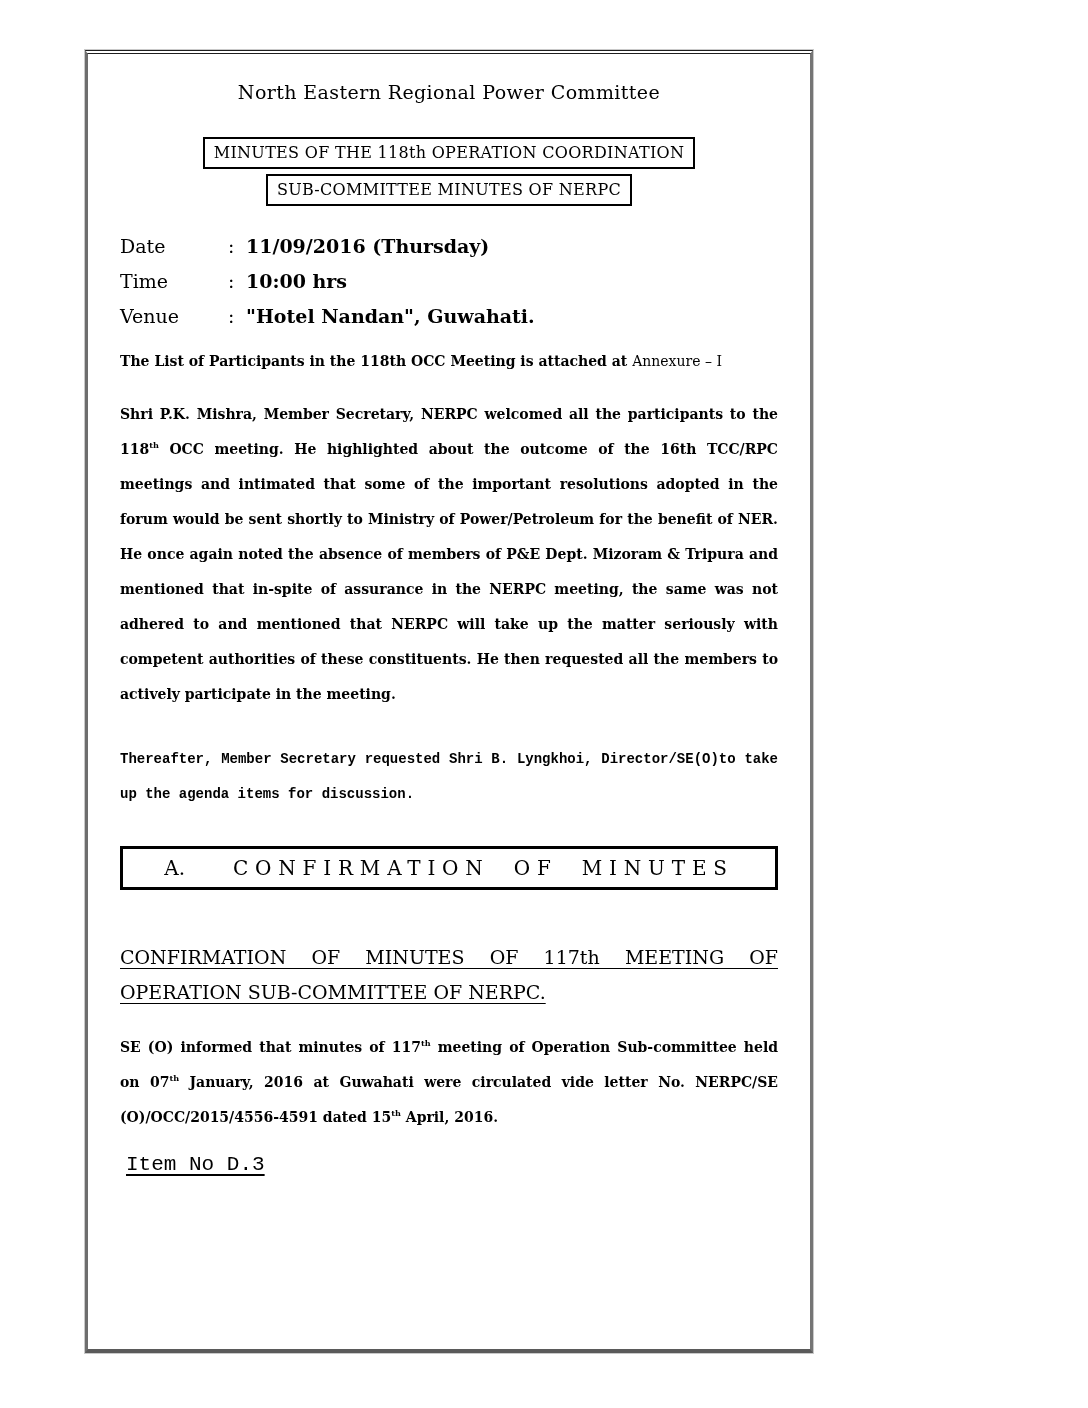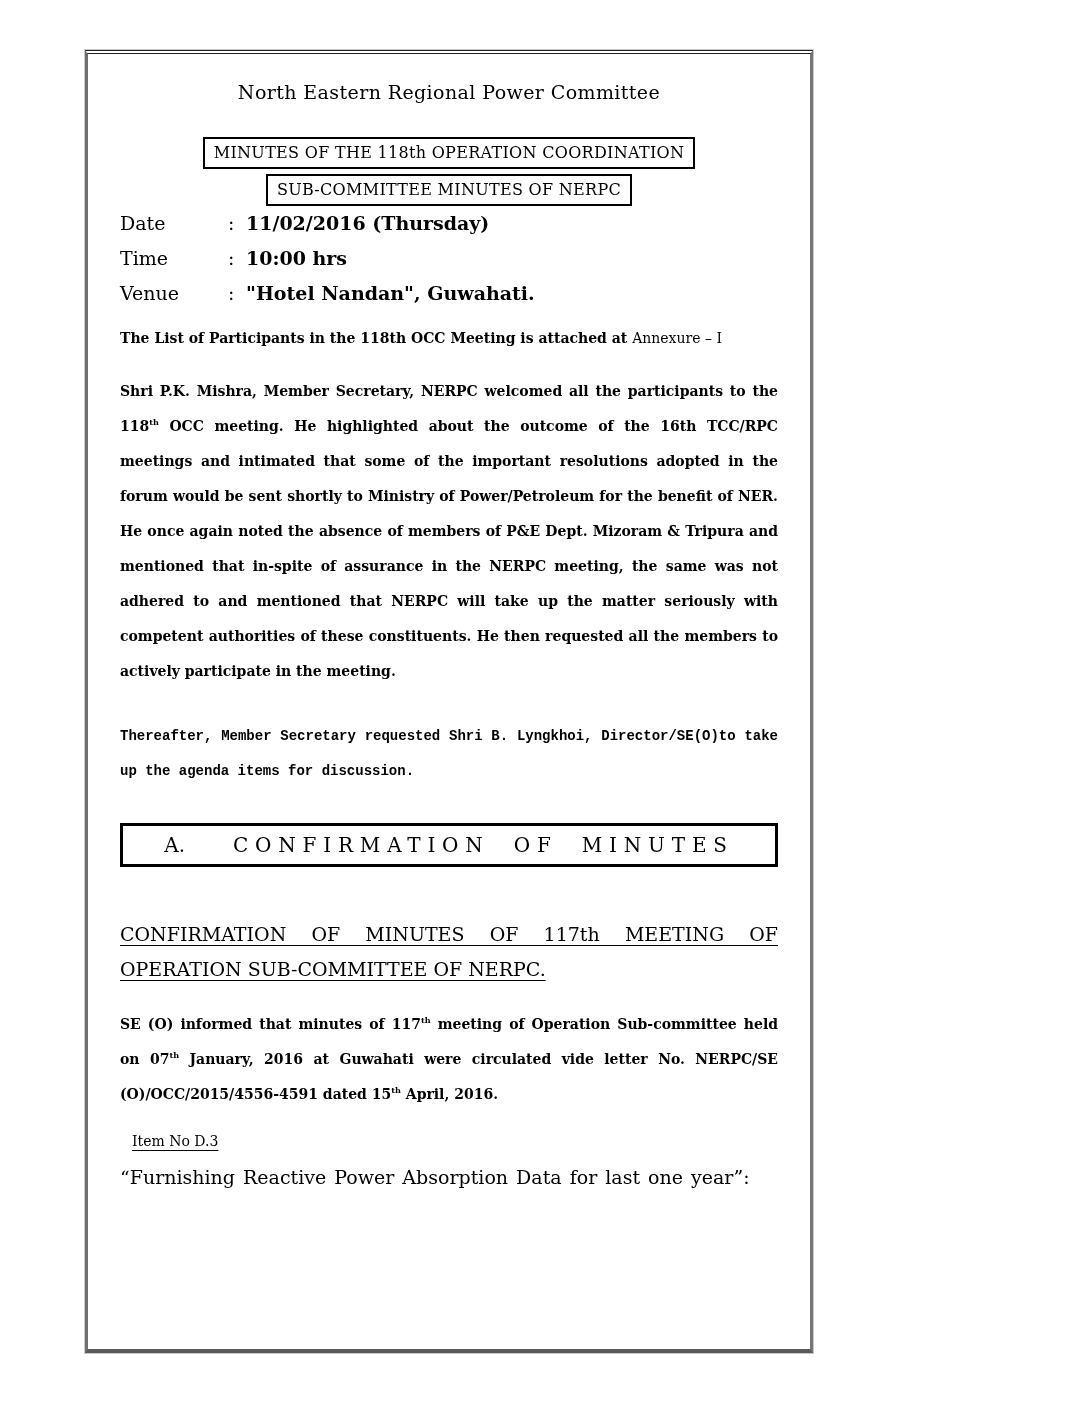--- a/index.html
+++ b/index.html
@@ -47,21 +47,21 @@
     row-gap: 5px;
   }
   .title-box {
     border: 2px solid #000;
     padding: 1px 9px 2px 9px;
     font-size: 16px;
     line-height: 25px;
     letter-spacing: 0.3px;
     white-space: nowrap;
   }
-  .meta { margin-top: 0; }
+  .meta { margin-top: 23px; }
   .meta-row {
     display: flex;
     font-size: 19px;
     line-height: 35px;
   }
   .meta-label { width: 108px; }
   .meta-colon { width: 18px; }
   .meta-value { font-weight: bold; }
   .para {
     margin: 0;
@@ -97,23 +97,24 @@
     margin: 50px 0 0 0;
     font-size: 19px;
     line-height: 35px;
     text-align: justify;
     text-decoration: underline;
     text-underline-offset: 4px;
   }
   .p-se   { margin-top: 20px; }
   .p-otpc { margin-top: 34px; }
   .item-heading {
-    margin: 12px 0 0 12px;
-    font-size: 14px;
+    margin: 12px 0 0 6px;
+    font-size: 21px;
     line-height: 35px;
+    font-family: Liberation Mono, monospace;
   }
   .item-heading span {
     text-decoration: underline;
     text-underline-offset: 4px;
   }
   .furnishing {
     margin: 0;
     font-size: 19px;
     line-height: 36px;
     word-spacing: 2px;
@@ -133,21 +134,21 @@
       </div>
       <div class="title-box">
         <span>SUB-COMMITTEE MINUTES OF NERPC</span>
       </div>
     </div>
 
     <div class="meta">
       <div class="meta-row">
         <span class="meta-label">Date</span>
         <span class="meta-colon">:</span>
-        <span class="meta-value">11/02/2016 (Thursday)</span>
+        <span class="meta-value">11/09/2016 (Thursday)</span>
       </div>
       <div class="meta-row">
         <span class="meta-label">Time</span>
         <span class="meta-colon">:</span>
         <span class="meta-value">10:00 hrs</span>
       </div>
       <div class="meta-row">
         <span class="meta-label">Venue</span>
         <span class="meta-colon">:</span>
         <span class="meta-value">"Hotel Nandan", Guwahati.</span>
@@ -165,16 +166,15 @@
       <span class="section-title">CONFIRMATION OF MINUTES</span>
     </div>
 
     <p class="sub-heading">CONFIRMATION OF MINUTES OF 117th MEETING OF OPERATION SUB-COMMITTEE OF NERPC.</p>
 
     <p class="para bold p-se"><span>SE (O) informed that minutes of 117</span><sup>th</sup><span> meeting of Operation Sub-committee held on 07</span><sup>th</sup><span> January, 2016 at Guwahati were circulated vide letter No. NERPC/SE (O)/OCC/2015/4556-4591 dated 15</span><sup>th</sup><span> April, 2016.</span></p>
 
 
     <p class="item-heading"><span>Item No D.3</span></p>
 
-    <p class="furnishing">“Furnishing Reactive Power Absorption Data for last one year”:</p>
 
   </div>
 </div>
 
 </body></html>

